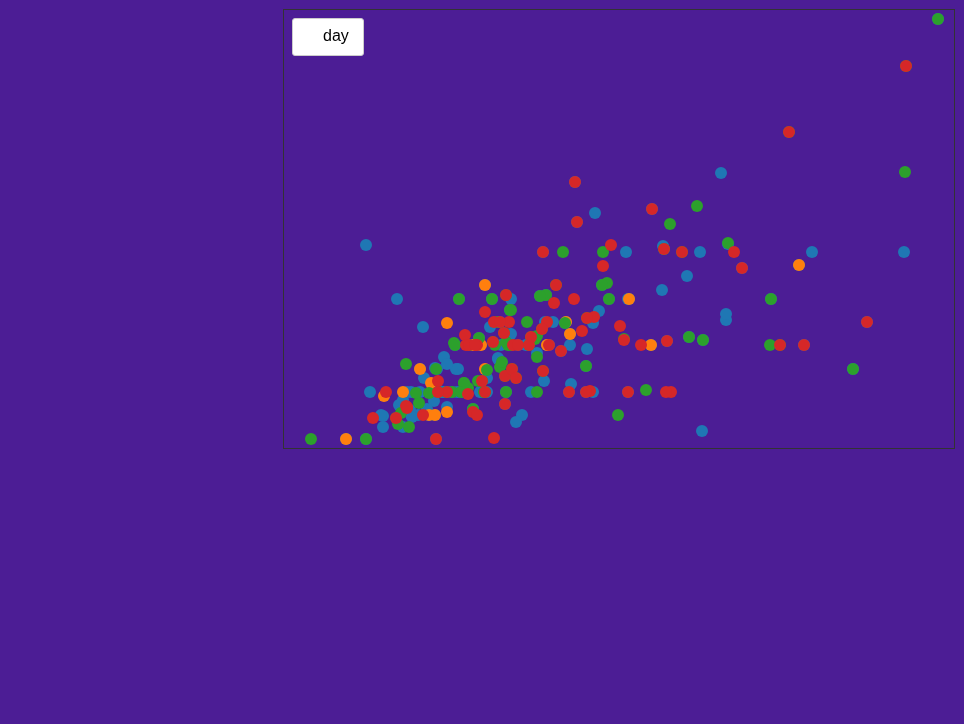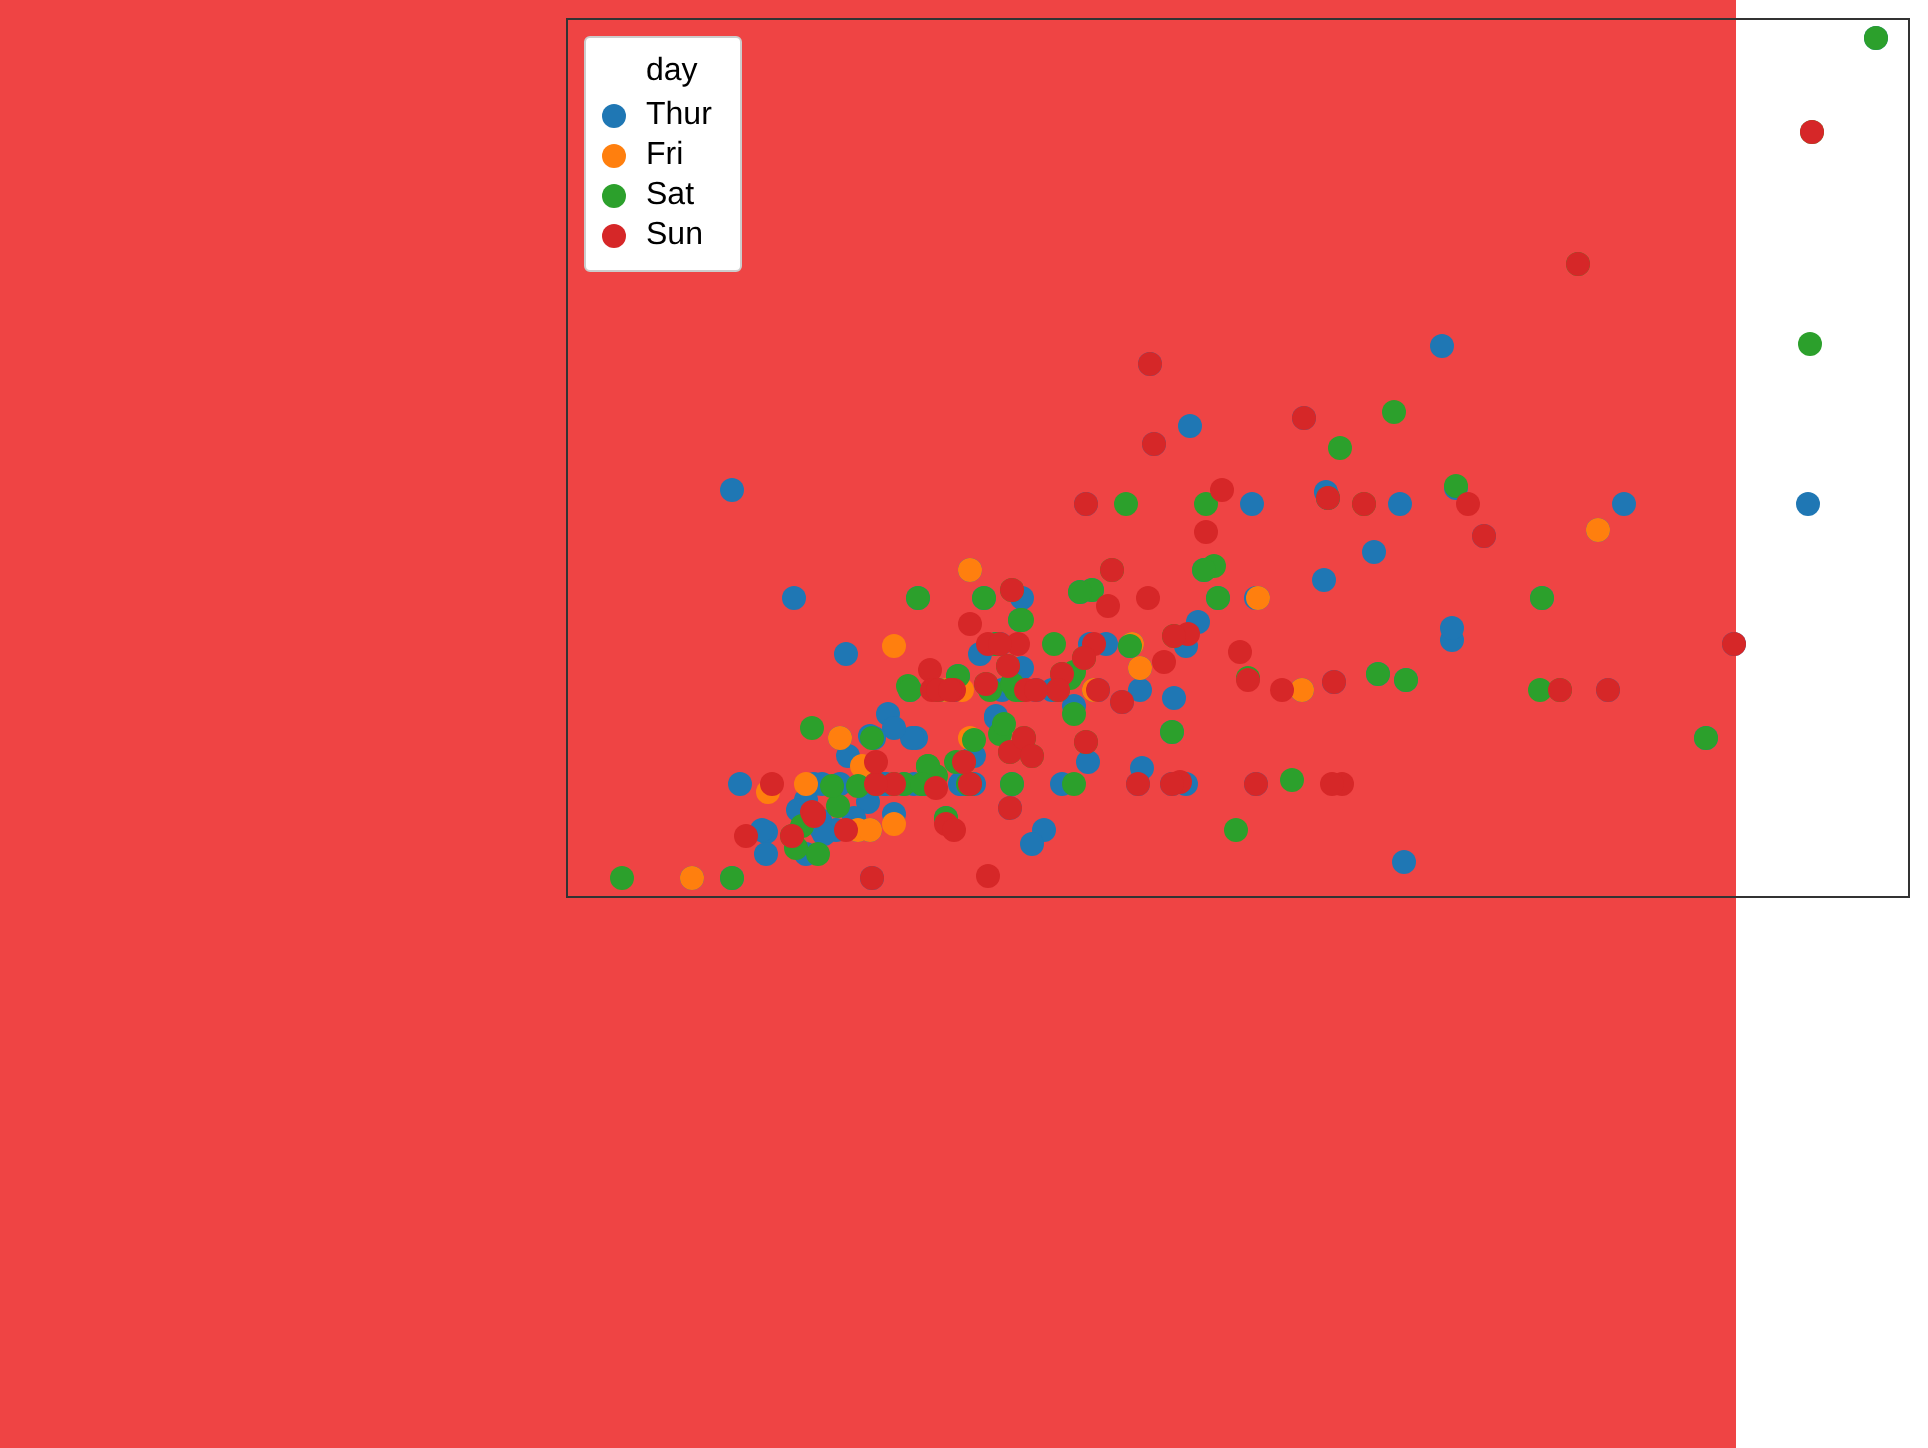--- a/index.html
+++ b/index.html
@@ -1,52 +1,34 @@
 <!DOCTYPE html>
 <html><head>
 <meta charset="utf-8">
 <style>
   html,body{margin:0;padding:0;background:#fff;font-family:sans-serif;}
-  .stage{position:relative;width:868px;height:724px;background:#ef4444;}
+  .stage{position:relative;width:964px;height:724px;background:#4c1d95;}
   .plot{position:absolute;left:283px;top:9px;width:672px;height:440px;
         border:1px solid #333;box-sizing:border-box;}
   .pt{position:absolute;width:12px;height:12px;border-radius:50%;
       transform:translate(-50%,-50%);}
   .legend{position:absolute;left:8px;top:8px;border:1px solid #ccc;
           border-radius:3px;background:#fff;padding:6px 14px 6px 8px;}
   .legend-title{font-size:16px;margin:2px 0 4px 22px;}
   .legend-row{display:flex;align-items:center;gap:10px;margin:2px 0;}
   .legend-dot{width:12px;height:12px;border-radius:50%;}
   .legend-label{font-size:16px;}
 </style>
 </head>
 <body>
 
 <div class="stage">
   <div class="plot" id="plot">
     <div class="legend">
       <div class="legend-title">day</div>
-      <div id="legend-rows">
-          <div class="legend-row">
-            <span class="legend-dot" style="background: rgb(31, 119, 180);"></span>
-            <span class="legend-label">Thur</span>
-          </div>
-          <div class="legend-row">
-            <span class="legend-dot" style="background: rgb(255, 127, 14);"></span>
-            <span class="legend-label">Fri</span>
-          </div>
-          <div class="legend-row">
-            <span class="legend-dot" style="background: rgb(44, 160, 44);"></span>
-            <span class="legend-label">Sat</span>
-          </div>
-          <div class="legend-row">
-            <span class="legend-dot" style="background: rgb(214, 39, 40);"></span>
-            <span class="legend-label">Sun</span>
-          </div>
-        </div>
     </div>
   <div class="pt" style="background: rgb(31, 119, 180); left: 344.196px; top: 288.894px;"></div>
       <div class="pt" style="background: rgb(31, 119, 180); left: 285.867px; top: 335.489px;"></div>
       <div class="pt" style="background: rgb(31, 119, 180); left: 214.006px; top: 349.002px;"></div>
       <div class="pt" style="background: rgb(31, 119, 180); left: 242.251px; top: 335.489px;"></div>
       <div class="pt" style="background: rgb(31, 119, 180); left: 205.729px; top: 316.851px;"></div>
       <div class="pt" style="background: rgb(31, 119, 180); left: 119.155px; top: 390.006px;"></div>
       <div class="pt" style="background: rgb(31, 119, 180); left: 416.188px; top: 242.298px;"></div>
       <div class="pt" style="background: rgb(31, 119, 180); left: 196.796px; top: 380.687px;"></div>
       <div class="pt" style="background: rgb(31, 119, 180); left: 444.433px; top: 234.377px;"></div>

